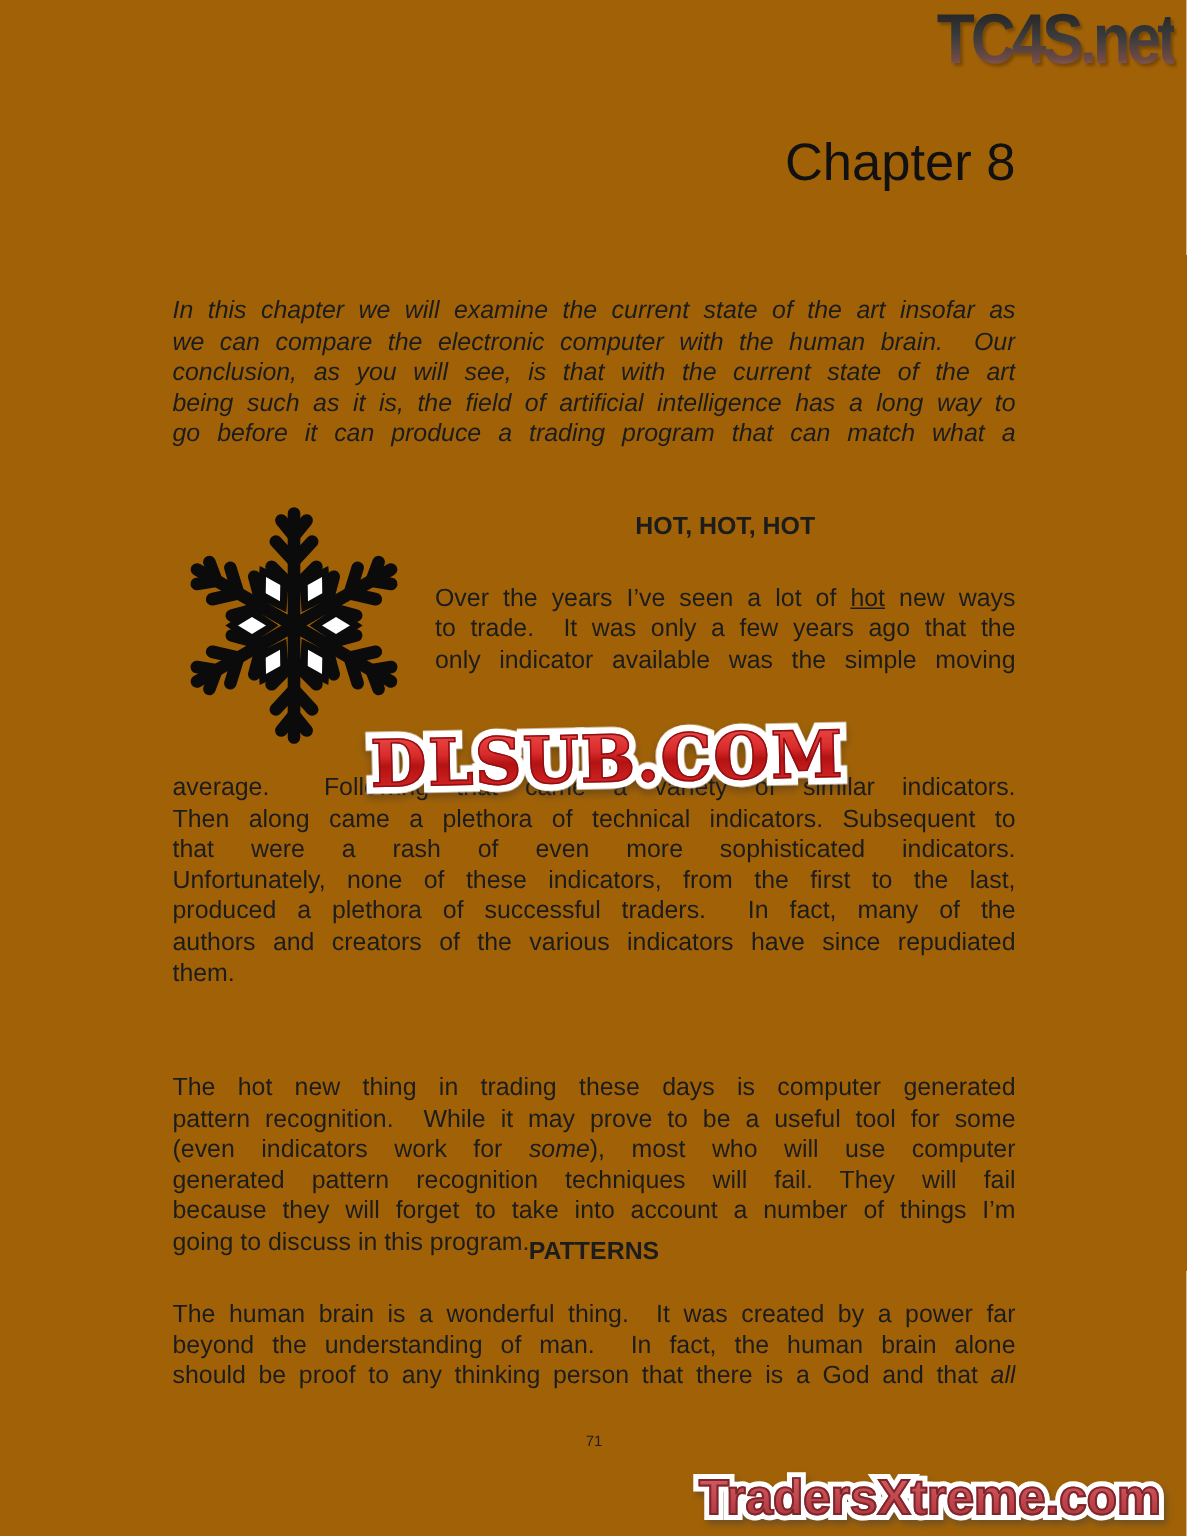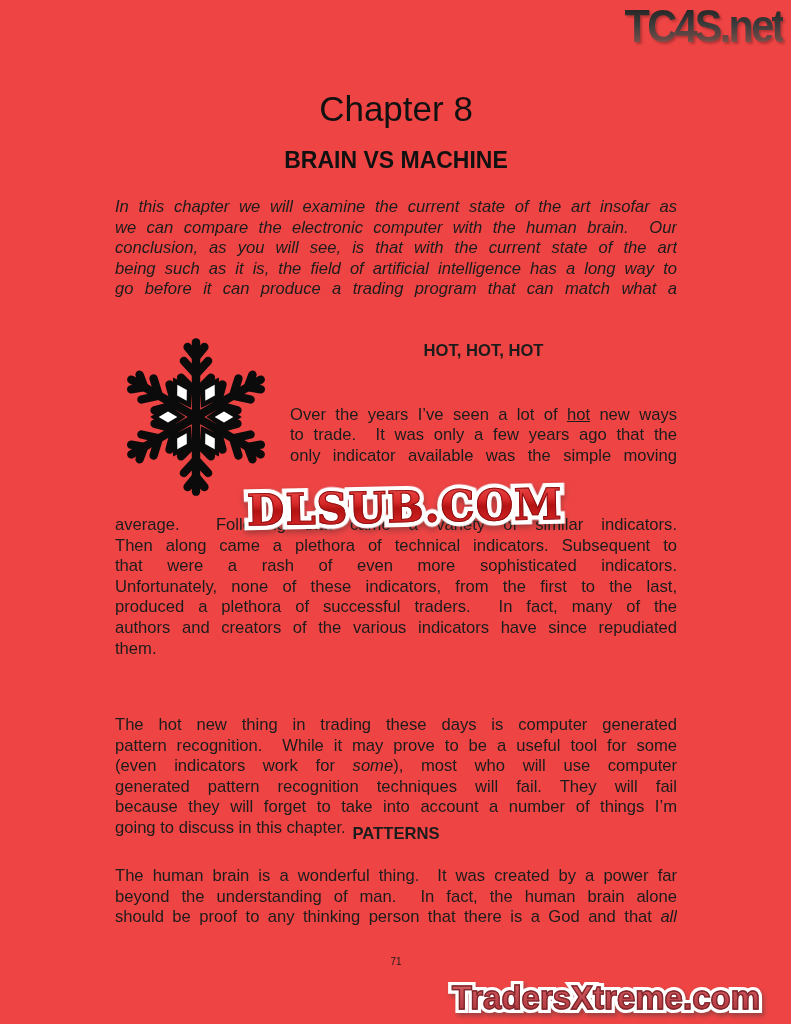--- a/index.html
+++ b/index.html
@@ -1,35 +1,35 @@
 <!DOCTYPE html>
 <html><head>
 <meta charset="utf-8">
 <style>
   html,body{margin:0;padding:0;background:#fff;}
-  .page{position:relative;width:791px;height:1024px;background:#ef4444;overflow:hidden;
+  .page{position:relative;width:791px;height:1024px;background:#a16207;overflow:hidden;
         font-family:"Liberation Sans",sans-serif;font-size:16.6px;line-height:20.6px;color:#1c1c1c;}
 
   
   .para{position:absolute;left:115px;width:562px;}
   .jline{text-align:justify;text-align-last:justify;height:20.6px;overflow:hidden;}
   .jline.last{text-align-last:left;}
 
   .p1{top:197px;font-style:italic;}
   .rightcol{position:absolute;left:290px;top:323px;width:387px;}
   .rightcol .para{position:static;width:387px;}
   .h-center{font-weight:bold;text-align:center;height:20.6px;}
-  .rightcol .h-center{margin-top:18px;margin-bottom:43px;}
+  .rightcol .h-center{margin-top:18px;margin-bottom:27px;}
   .cont{top:515px;}
   .p3{top:678px;margin-top:37px;}
   .patterns{position:absolute;left:115px;width:562px;top:824px;}
   .p4{top:866px;}
   .pagenum{position:absolute;left:115px;width:562px;top:952px;text-align:center;font-size:10px;}
 
-  .chapter{position:absolute;top:90px;left:115px;width:562px;margin:0;text-align:center;
+  .chapter{position:absolute;top:90px;left:115px;width:562px;margin:0;text-align:right;
            font-size:35px;line-height:38px;font-weight:normal;color:#111;}
   .subtitle{position:absolute;top:147px;left:115px;width:562px;margin:0;text-align:center;
             font-size:23px;line-height:26px;font-weight:bold;color:#111;}
 
   
   .tc4s{position:absolute;top:2px;right:8px;font-size:47px;line-height:48px;font-weight:bold;
         letter-spacing:-3px;transform:scaleX(.88);transform-origin:100% 0;
         background:linear-gradient(180deg,#252525 12%,#3c3c3c 48%,#6e4a46 78%,#9c6a63 96%);
         -webkit-background-clip:text;background-clip:text;color:transparent;
         filter:drop-shadow(2px 2px 1px rgba(0,0,0,.25));}
@@ -40,37 +40,36 @@
   .watermark{position:absolute;left:247px;top:483px;z-index:5;transform:rotate(-1.2deg);}
   .wm{font-family:"DejaVu Serif",serif;font-weight:bold;font-size:43px;line-height:48px;
       letter-spacing:1px;white-space:nowrap;}
   .wm.back{position:absolute;left:0;top:0;color:#fff;-webkit-text-stroke:10px #fff;
            filter:drop-shadow(0 3px 3px rgba(40,40,40,.4));}
   .wm.front{position:relative;-webkit-text-stroke:1px #8e1013;
             background:linear-gradient(180deg,#ef5350 0%,#d92b2b 38%,#b31313 52%,#cf2121 78%,#e04b48 100%);
             -webkit-background-clip:text;background-clip:text;color:transparent;}
 
   
-  .txlogo{position:absolute;right:31px;bottom:8px;z-index:5;}
+  .txlogo{position:absolute;right:17px;bottom:8px;z-index:5;}
   .tx{font-weight:bold;font-size:33px;line-height:36px;letter-spacing:0;white-space:nowrap;}
   .tx.back{position:absolute;left:0;top:0;color:#fff;-webkit-text-stroke:8px #fff;
            filter:drop-shadow(2px 3px 2px rgba(60,60,60,.45));}
   .tx.front{position:relative;-webkit-text-stroke:1.3px #7c272b;
             background:linear-gradient(180deg,#d8646a 0%,#c74b52 45%,#a83238 100%);
             -webkit-background-clip:text;background-clip:text;color:transparent;}
 </style>
 </head>
 <body>
 
 <div class="page">
 
   <div class="tc4s">TC4S.net</div>
 
   <h1 class="chapter">Chapter 8</h1>
-  <h2 class="subtitle">BRAIN VS MACHINE</h2>
 
   <div class="para p1">
       <div class="jline">In this chapter we will examine the current state of the art insofar as</div>
       <div class="jline">we can compare the electronic computer with the human brain.&nbsp; Our</div>
       <div class="jline">conclusion, as you will see, is that with the current state of the art</div>
       <div class="jline">being such as it is, the field of artificial intelligence has a long way to</div>
       <div class="jline">go before it can produce a trading program that can match what a</div>
     </div>
 
   <svg class="snowflake" width="168" height="182" viewBox="-90 -93 180 186" xmlns="http://www.w3.org/2000/svg">
@@ -158,21 +157,21 @@
       <div class="jline">authors and creators of the various indicators have since repudiated</div>
       <div class="jline last">them.</div>
     </div>
 
   <div class="para p3">
       <div class="jline">The hot new thing in trading these days is computer generated</div>
       <div class="jline">pattern recognition.&nbsp; While it may prove to be a useful tool for some</div>
       <div class="jline">(even indicators work for <i>some</i>), most who will use computer</div>
       <div class="jline">generated pattern recognition techniques will fail. They will fail</div>
       <div class="jline">because they will forget to take into account a number of things I’m</div>
-      <div class="jline last">going to discuss in this chapter.</div>
+      <div class="jline last">going to discuss in this program.</div>
     </div>
 
   <div class="h-center patterns">PATTERNS</div>
 
   <div class="para p4">
       <div class="jline">The human brain is a wonderful thing.&nbsp; It was created by a power far</div>
       <div class="jline">beyond the understanding of man.&nbsp; In fact, the human brain alone</div>
       <div class="jline">should be proof to any thinking person that there is a God and that <i>all</i></div>
     </div>
 

